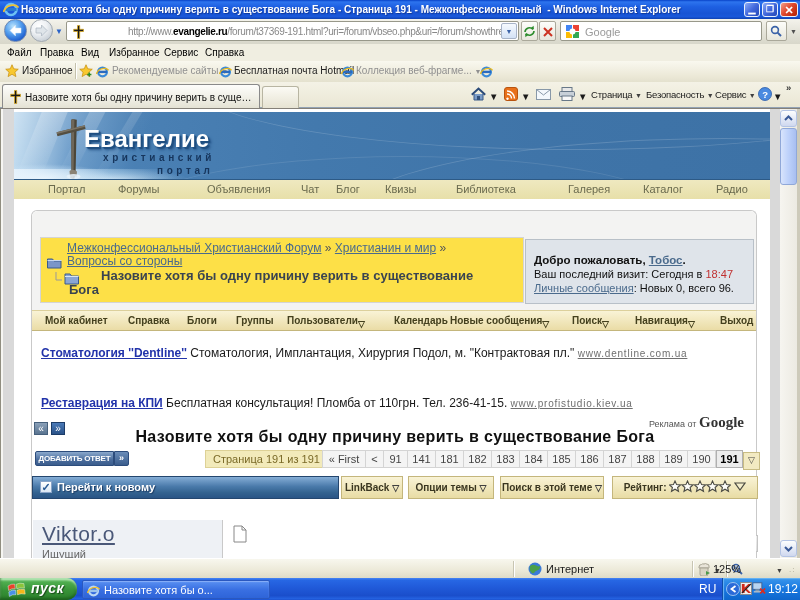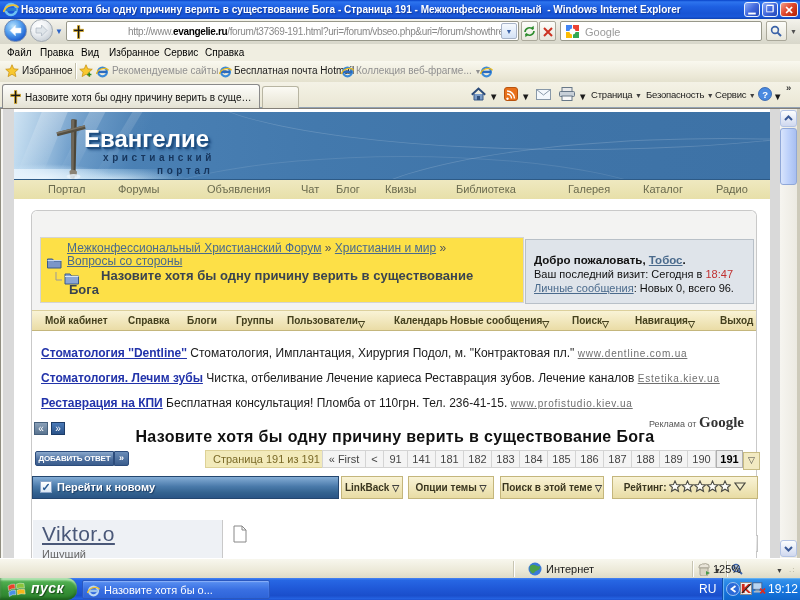--- a/index.html
+++ b/index.html
@@ -406,21 +406,20 @@
             <span style="left:155px">Блоги</span>
           <span style="left:204px">Группы</span>
             <span style="left:255px">Пользователи <span class="dd">▽</span></span>
           <span style="left:362px">Календарь</span>
             <span style="left:418px">Новые сообщения <span class="dd">▽</span></span>
           <span style="left:540px">Поиск <span class="dd">▽</span></span>
             <span style="left:603px">Навигация <span class="dd">▽</span></span>
           <span style="left:688px">Выход</span>
         </div>
         <div class="adrow" style="top:135px"><a class="t">Стоматология ''Dentline''</a> <span>Стоматология, Имплантация, Хирургия Подол, м. "Контрактовая пл."</span> <span class="u">www.dentline.com.ua</span></div>
-        <div class="adrow" style="top:160px"><a class="t">Стоматология. Лечим зубы</a> <span>Чистка, отбеливание Лечение кариеса Реставрация зубов. Лечение каналов</span> <span class="u">Estetika.kiev.ua</span></div>
         <div class="adrow" style="top:185px"><a class="t">Реставрация на КПИ</a> <span>Бесплатная консультация! Пломба от 110грн. Тел. 236-41-15.</span> <span class="u">www.profistudio.kiev.ua</span></div>
         <div id="pgarrows"><span class="b" style="background:linear-gradient(#8aa0b8,#5a7490);border-color:#46607c">«</span><span class="b" style="margin-left:3px">»</span></div>
         <div id="goognote">Реклама от <span class="glg">Google</span></div>
         <div id="bigtitle">Назовите хотя бы одну причину верить в существование Бога</div>
         <div id="pgrow">
           <div id="addreply">ДОБАВИТЬ ОТВЕТ<span class="arr">»</span></div>
           <div id="pgcur">Страница 191 из 191</div>
           <div id="pgcells"><span class="first">« First</span><span style="width:18px">&lt;</span><span style="width:24px">91</span><span style="width:28px">141</span><span style="width:28px">181</span><span style="width:28px">182</span><span style="width:28px">183</span><span style="width:28px">184</span><span style="width:28px">185</span><span style="width:28px">186</span><span style="width:28px">187</span><span style="width:28px">188</span><span style="width:28px">189</span><span style="width:28px">190</span><span class="num191">191</span><span class="dn">▽</span></div>
         </div>
         <div id="toolsrow">

